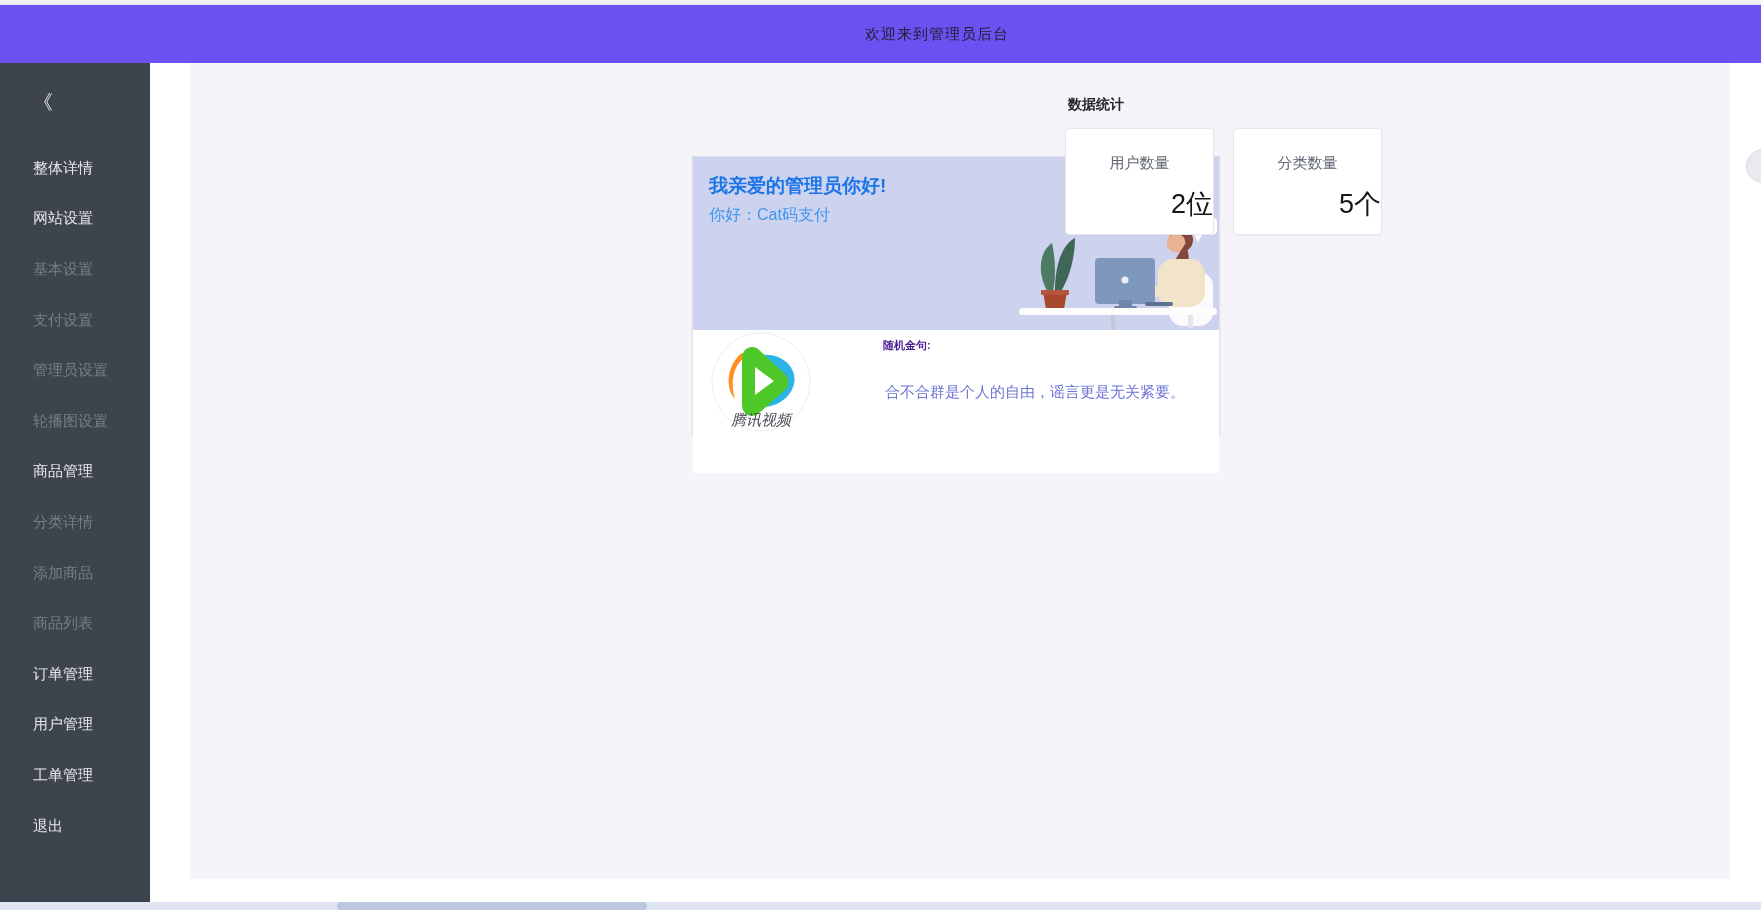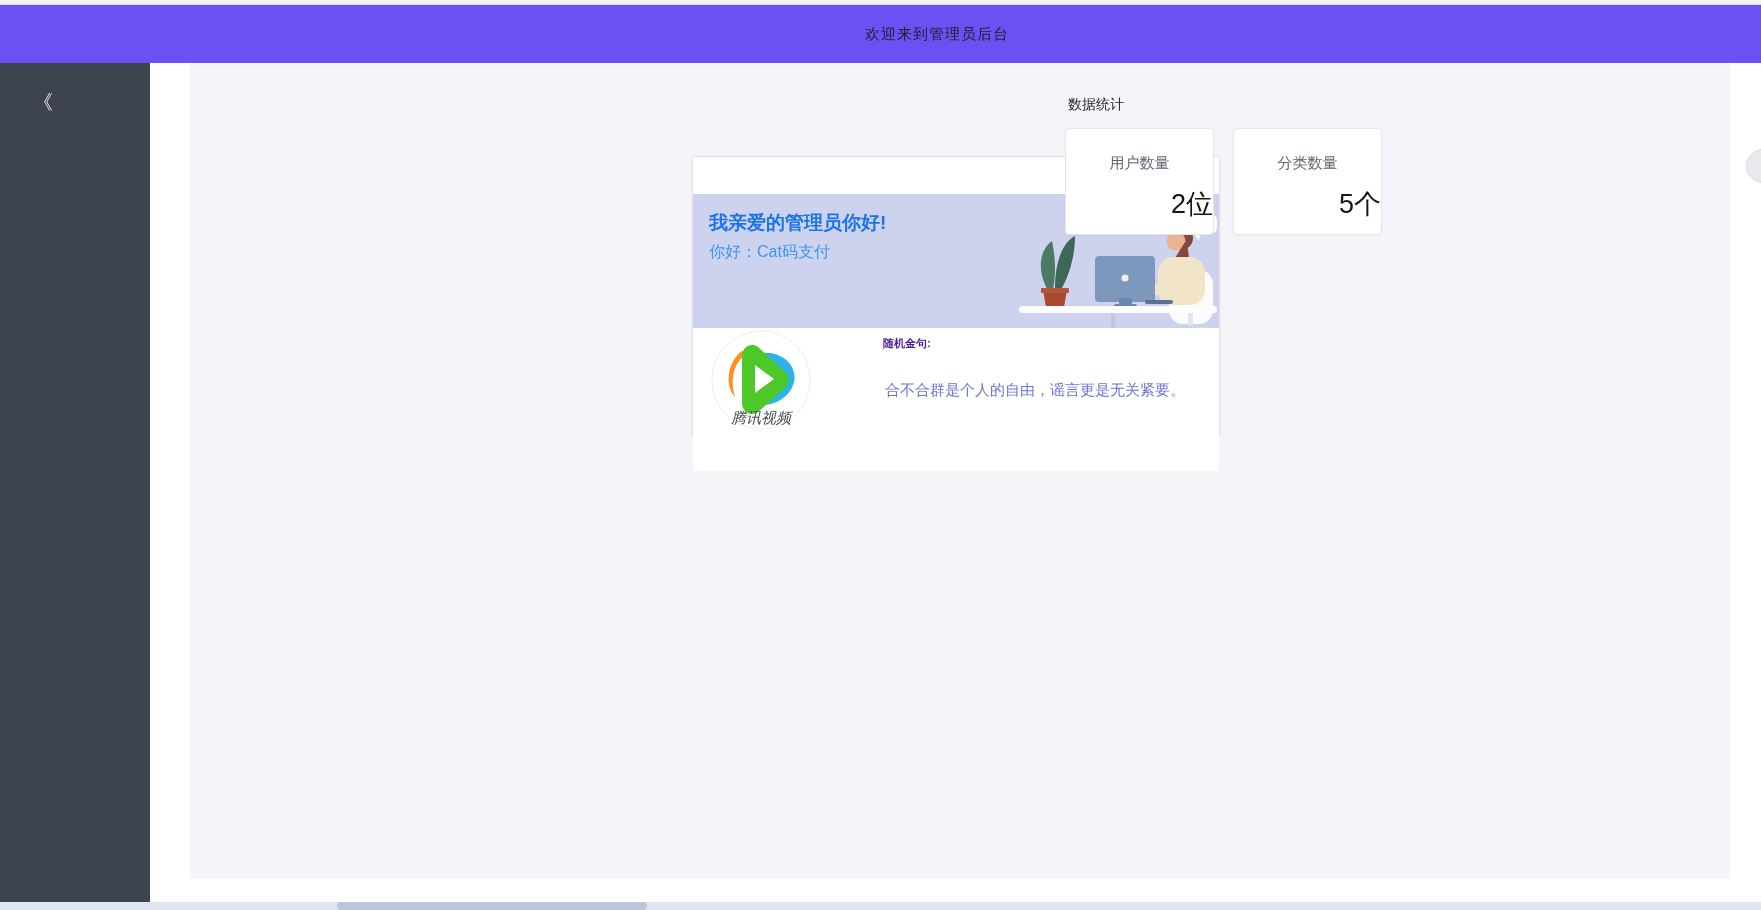--- a/index.html
+++ b/index.html
@@ -15,21 +15,21 @@
   .collapse { position:absolute; left:33px; top:26px; color:#f2f3f5; font-size:20px; cursor:pointer; }
   .menu { position:absolute; left:33px; top:80px; list-style:none; }
   .menu li { height:50.6px; display:flex; align-items:center; font-size:15px; color:#e4e7ea; font-weight:500; cursor:pointer; white-space:nowrap; }
   .menu li.dim { color:#767e88; font-weight:400; }
 
   .main { position:absolute; left:190px; top:63px; width:1540px; height:816px; background:#f4f4f9; }
 
   
   .welcome-card { position:absolute; left:502px; top:93px; width:528px; height:279px; background:#ffffff;
     border:1px solid #e2e2ec; box-shadow:0 1px 3px rgba(40,40,80,.06); }
-  .hero { position:relative; width:100%; height:134px; background:#cdd3ef; overflow:hidden;margin-top:37px; }
+  .hero { position:relative; width:100%; height:173px; background:#cdd3ef; overflow:hidden; }
   .hero-title { position:absolute; left:16px; top:16px; font-size:19px; font-weight:bold; color:#1b74e8; }
   .hero-greeting { position:absolute; left:16px; top:48px; font-size:16px; color:#3d97ee; }
   .hero-art { position:absolute; right:0; bottom:0; width:200px; height:134px; }
 
   .quote-wrap { position:relative; width:100%; height:143px; background:#ffffff; }
   .qlogo { position:absolute; left:18px; top:0px; width:100px; height:104px; }
   .quote-label { position:absolute; left:190px; top:8px; font-size:11px; font-weight:bold; color:#4c1d95; }
   .quote-text { position:absolute; left:192px; top:50px; width:300px; font-size:15px; line-height:23px; color:#6a74d6; }
 
   
@@ -51,20 +51,36 @@
 <body>
 
 <div class="top-strip"></div>
 
 <header class="app-header">
   <div class="title">欢迎来到管理员后台</div>
 </header>
 
 <nav class="sidebar">
   <div class="collapse">《</div>
+  <ul class="menu">
+    <li>整体详情</li>
+    <li>网站设置</li>
+    <li class="dim">基本设置</li>
+    <li class="dim">支付设置</li>
+    <li class="dim">管理员设置</li>
+    <li class="dim">轮播图设置</li>
+    <li>商品管理</li>
+    <li class="dim">分类详情</li>
+    <li class="dim">添加商品</li>
+    <li class="dim">商品列表</li>
+    <li>订单管理</li>
+    <li>用户管理</li>
+    <li>工单管理</li>
+    <li>退出</li>
+  </ul>
 </nav>
 
 <main class="main">
 
   <section class="welcome-card">
     <div class="hero">
       <div class="hero-title">我亲爱的管理员你好!</div>
       <div class="hero-greeting">你好：Cat码支付</div>
       <svg class="hero-art" viewBox="0 0 200 134">
 
@@ -120,21 +136,21 @@
         <path d="M45 24 C70 18 87 36 83 52 C79 69 59 78 46 74 C62 66 68 54 64 42 C60 30 52 26 45 24 Z" fill="#2bb3e8"></path>
         <path d="M31 26 C31 17 40 12 47 17 L73 41 C79 46 79 54 73 59 L47 82 C40 87 31 82 31 73 Z" fill="#4ec729"></path>
         <path d="M44 35 L63 49 L44 63 Z" fill="#ffffff"></path>
         <text x="50" y="93" font-size="15" fill="#474c54" text-anchor="middle" font-style="italic">腾讯视频</text>
       </svg>
       <div class="quote-label">随机金句:</div>
       <div class="quote-text">合不合群是个人的自由，谣言更是无关紧要。</div>
     </div>
   </section>
 
-  <div class="stats-title" style="position:absolute; left:878px; top:33px;">数据统计</div>
+  <div class="stats-title" style="position:absolute; left:878px; top:33px;font-weight:bold;">数据统计</div>
 
   <div class="stats-grid" style="position:absolute; left:875px; top:65px;">
     <div class="stat-card">
       <div class="stat-label">用户数量</div>
       <div class="stat-value">2位</div>
     </div>
     <div class="stat-card">
       <div class="stat-label">分类数量</div>
       <div class="stat-value">5个</div>
     </div>

